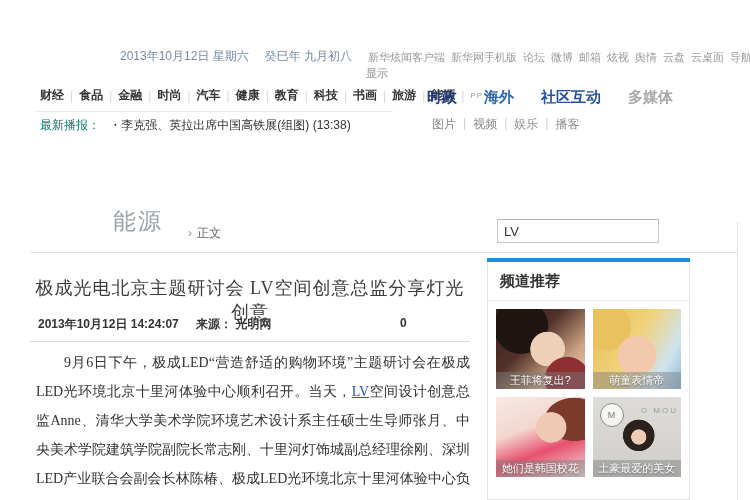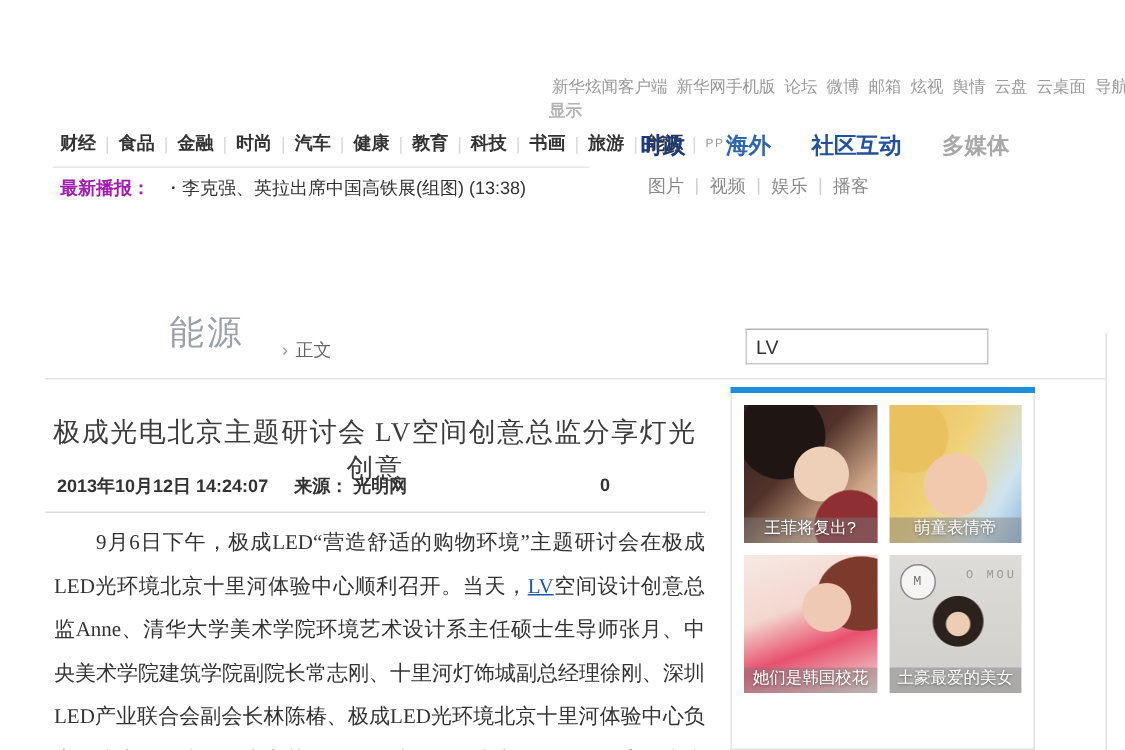--- a/index.html
+++ b/index.html
@@ -22,21 +22,21 @@
   .nav-underline{position:absolute;left:35px;top:111px;width:358px;border-top:1px solid #e9e9e9;}
 
   .main-tabs{position:absolute;left:427px;top:88px;display:flex;gap:27px;
              font-size:15px;font-weight:bold;white-space:nowrap;}
   .tab-0{color:#1c3a7e;} .tab-1{color:#2e66ad;} .tab-2{color:#23519c;} .tab-3{color:#a8a8a8;font-weight:bold;}
   .media-links{position:absolute;left:420px;top:116px;display:flex;gap:7px;font-size:12px;color:#8a8a8a;margin-left:12px;}
   .media-links .sep{color:#cfcfcf;}
 
   
   .ticker{position:absolute;left:40px;top:117px;font-size:12px;white-space:nowrap;}
-  .ticker .lbl{color:#a21caf;font-weight:bold;}
+  .ticker .lbl{color:#0f766e;font-weight:normal;}
   .ticker .itm{color:#333;margin-left:6px;cursor:pointer;}
 
   
   .chan-name{position:absolute;left:113px;top:206px;font-size:23px;color:#9aa1a8;letter-spacing:2px;}
   .chan-crumb{position:absolute;left:188px;top:225px;font-size:12px;color:#666;}
   .chan-crumb .sep{color:#999;margin-right:5px;}
   .main-divider{position:absolute;left:30px;top:252px;width:707px;border-top:1px solid #e6e6e6;}
   .right-vline{position:absolute;left:737px;top:222px;height:278px;border-left:1px solid #e3e3e3;}
 
   
@@ -54,21 +54,21 @@
   .art-body{position:absolute;left:36px;top:348px;width:434px;font-size:14px;line-height:29px;color:#333;
             text-align:justify;text-indent:28px;font-family:"Liberation Serif","DejaVu Serif",serif;}
   .art-body a{color:#2456a8;text-decoration:underline;cursor:pointer;}
 
   
   .sidebar{position:absolute;left:487px;top:258px;width:203px;height:242px;box-sizing:border-box;}
   .sb-topbar{height:4px;background:#1e8fdb;}
   .sb-box{border:1px solid #e4e4e4;border-top:none;background:#fff;height:238px;box-sizing:border-box;}
   .sb-title{padding:10px 12px 9px;font-size:15px;font-weight:bold;color:#333;border-bottom:1px solid #ececec;}
   .sb-grid{padding:8px;display:grid;grid-template-columns:1fr 1fr;gap:8px;}
-  .sb-item{position:relative;height:92px;overflow:hidden;cursor:pointer;background:#eee;font-family:Liberation Mono, monospace;}
+  .sb-item{position:relative;height:80px;overflow:hidden;cursor:pointer;background:#eee;}
   .sb-cap{position:absolute;bottom:0;left:0;right:0;height:17px;line-height:17px;text-align:center;
           font-size:11px;color:#fff;background:rgba(125,125,125,0.45);text-shadow:0 1px 2px rgba(0,0,0,.45);
           white-space:nowrap;overflow:hidden;}
   .ph-1{background:
         radial-gradient(circle at 80% 88%, #8e2f33 0 22%, transparent 23%),
         radial-gradient(circle at 58% 50%, #eecfb8 0 26%, transparent 27%),
         radial-gradient(circle at 28% 22%, #1f1614 0 30%, transparent 31%),
         linear-gradient(135deg,#342220 0%,#51322a 40%,#caa284 72%,#efd9c6 100%);}
   .ph-2{background:
         radial-gradient(circle at 50% 58%, #f3c9ae 0 30%, transparent 31%),
@@ -85,20 +85,23 @@
   .logo-circle{position:absolute;top:6px;left:7px;width:22px;height:22px;border:1px solid #8a8a8a;
                border-radius:50%;color:#777;font-size:9px;text-align:center;line-height:22px;
                background:rgba(255,255,255,.72);}
   .backdrop-text{position:absolute;top:9px;right:3px;font-size:8px;color:#9a9a9a;letter-spacing:2px;}
 </style>
 </head>
 <body>
 
 <div class="page">
 
+  <div class="top-date">
+    <span>2013年10月12日 星期六</span><span class="lunar">癸巳年 九月初八</span>
+  </div>
   <div class="top-links">
     <span>新华炫闻客户端</span>
     <span>新华网手机版</span>
     <span>论坛</span>
     <span>微博</span>
     <span>邮箱</span>
     <span>炫视</span>
     <span>舆情</span>
     <span>云盘</span>
     <span>云桌面</span>
@@ -172,20 +175,21 @@
     <span class="cmt">0</span>
   </div>
   <div class="art-hr"></div>
   <div class="art-body">
     <span>9月6日下午，极成LED“营造舒适的购物环境”主题研讨会在极成LED光环境北京十里河体验中心顺利召开。当天，</span><a>LV</a><span>空间设计创意总监Anne、清华大学美术学院环境艺术设计系主任硕士生导师张月、中央美术学院建筑学院副院长常志刚、十里河灯饰城副总经理徐刚、深圳LED产业联合会副会长林陈椿、极成LED光环境北京十里河体验中心负责人张庆华、张红等嘉宾莅临现场。此外，数十家服饰品牌负责人也来到现场学习和交流。会议选址在极成LED光环境北京十里河体验中心，活动现场就是一个真实的购物环境，对应会议主题的同时也让来宾感受光环境的舒适。</span>
   </div>
 
   <div class="sidebar">
     <div class="sb-topbar"></div>
     <div class="sb-box">
+      <div class="sb-title">频道推荐</div>
       <div class="sb-grid">
         <div class="sb-item ph-1">
           <div class="sb-cap">王菲将复出?</div>
         </div>
         <div class="sb-item ph-2">
           <div class="sb-cap">萌童表情帝</div>
         </div>
         <div class="sb-item ph-3">
           <div class="sb-cap">她们是韩国校花</div>
         </div>

